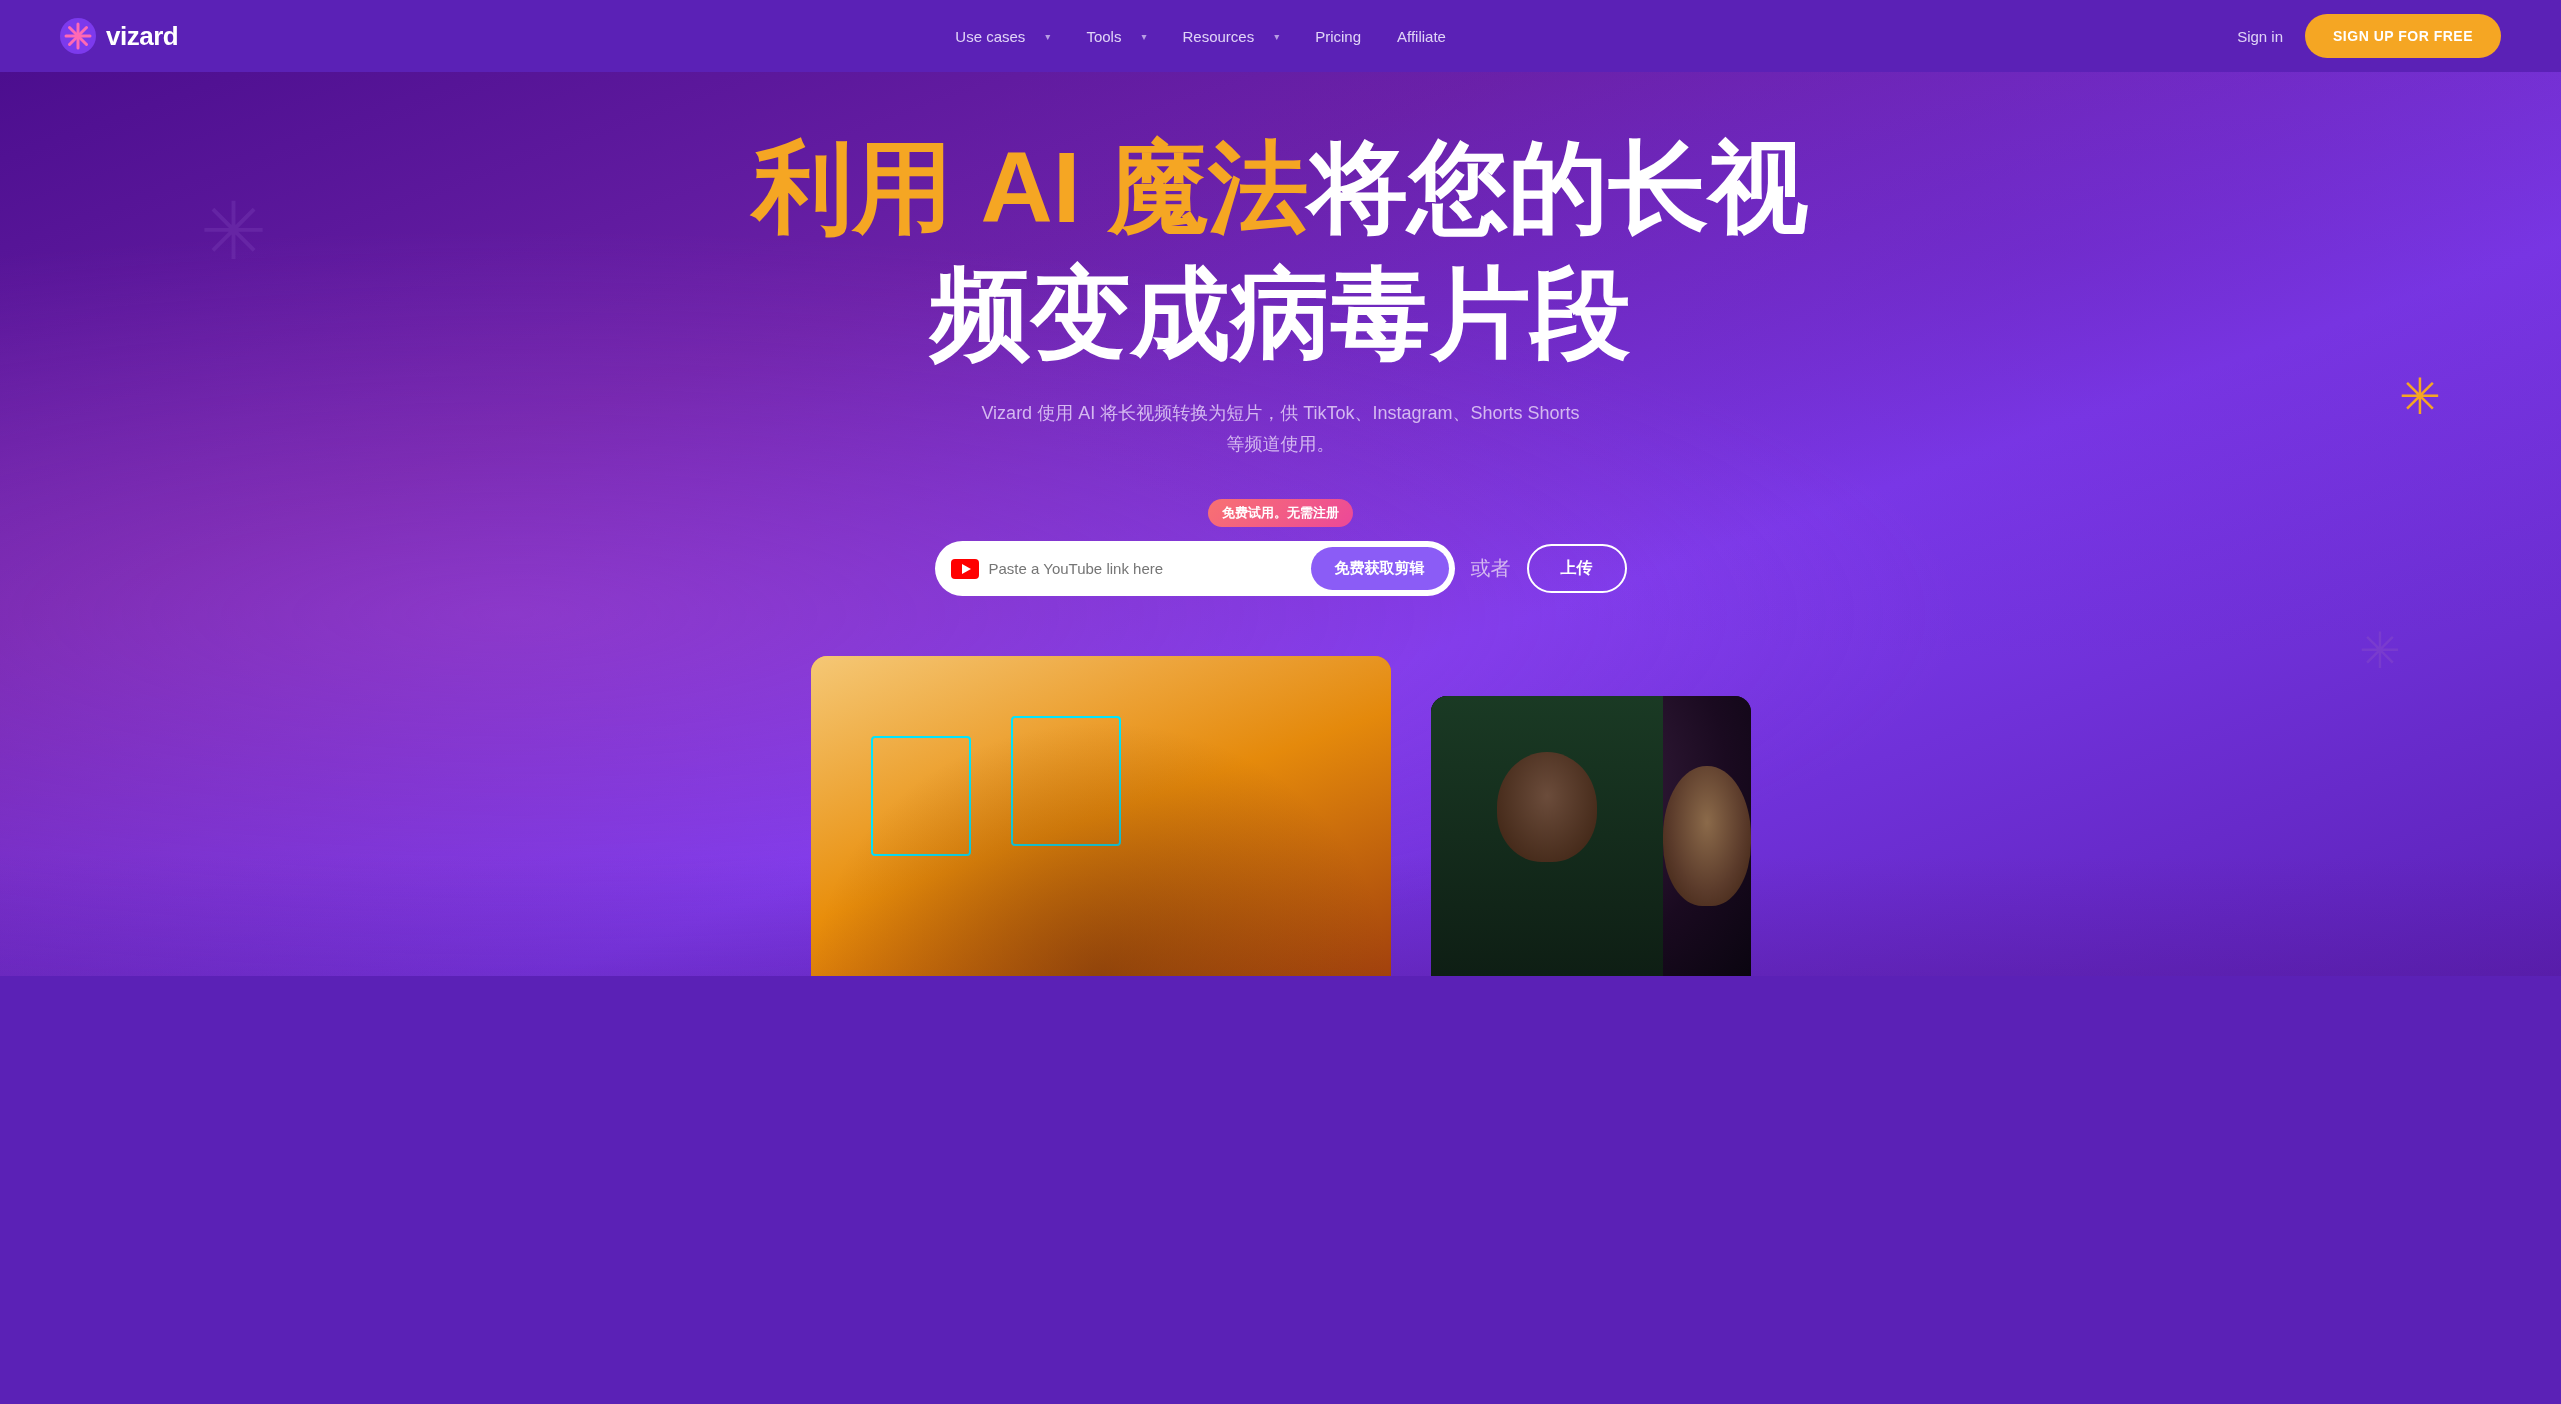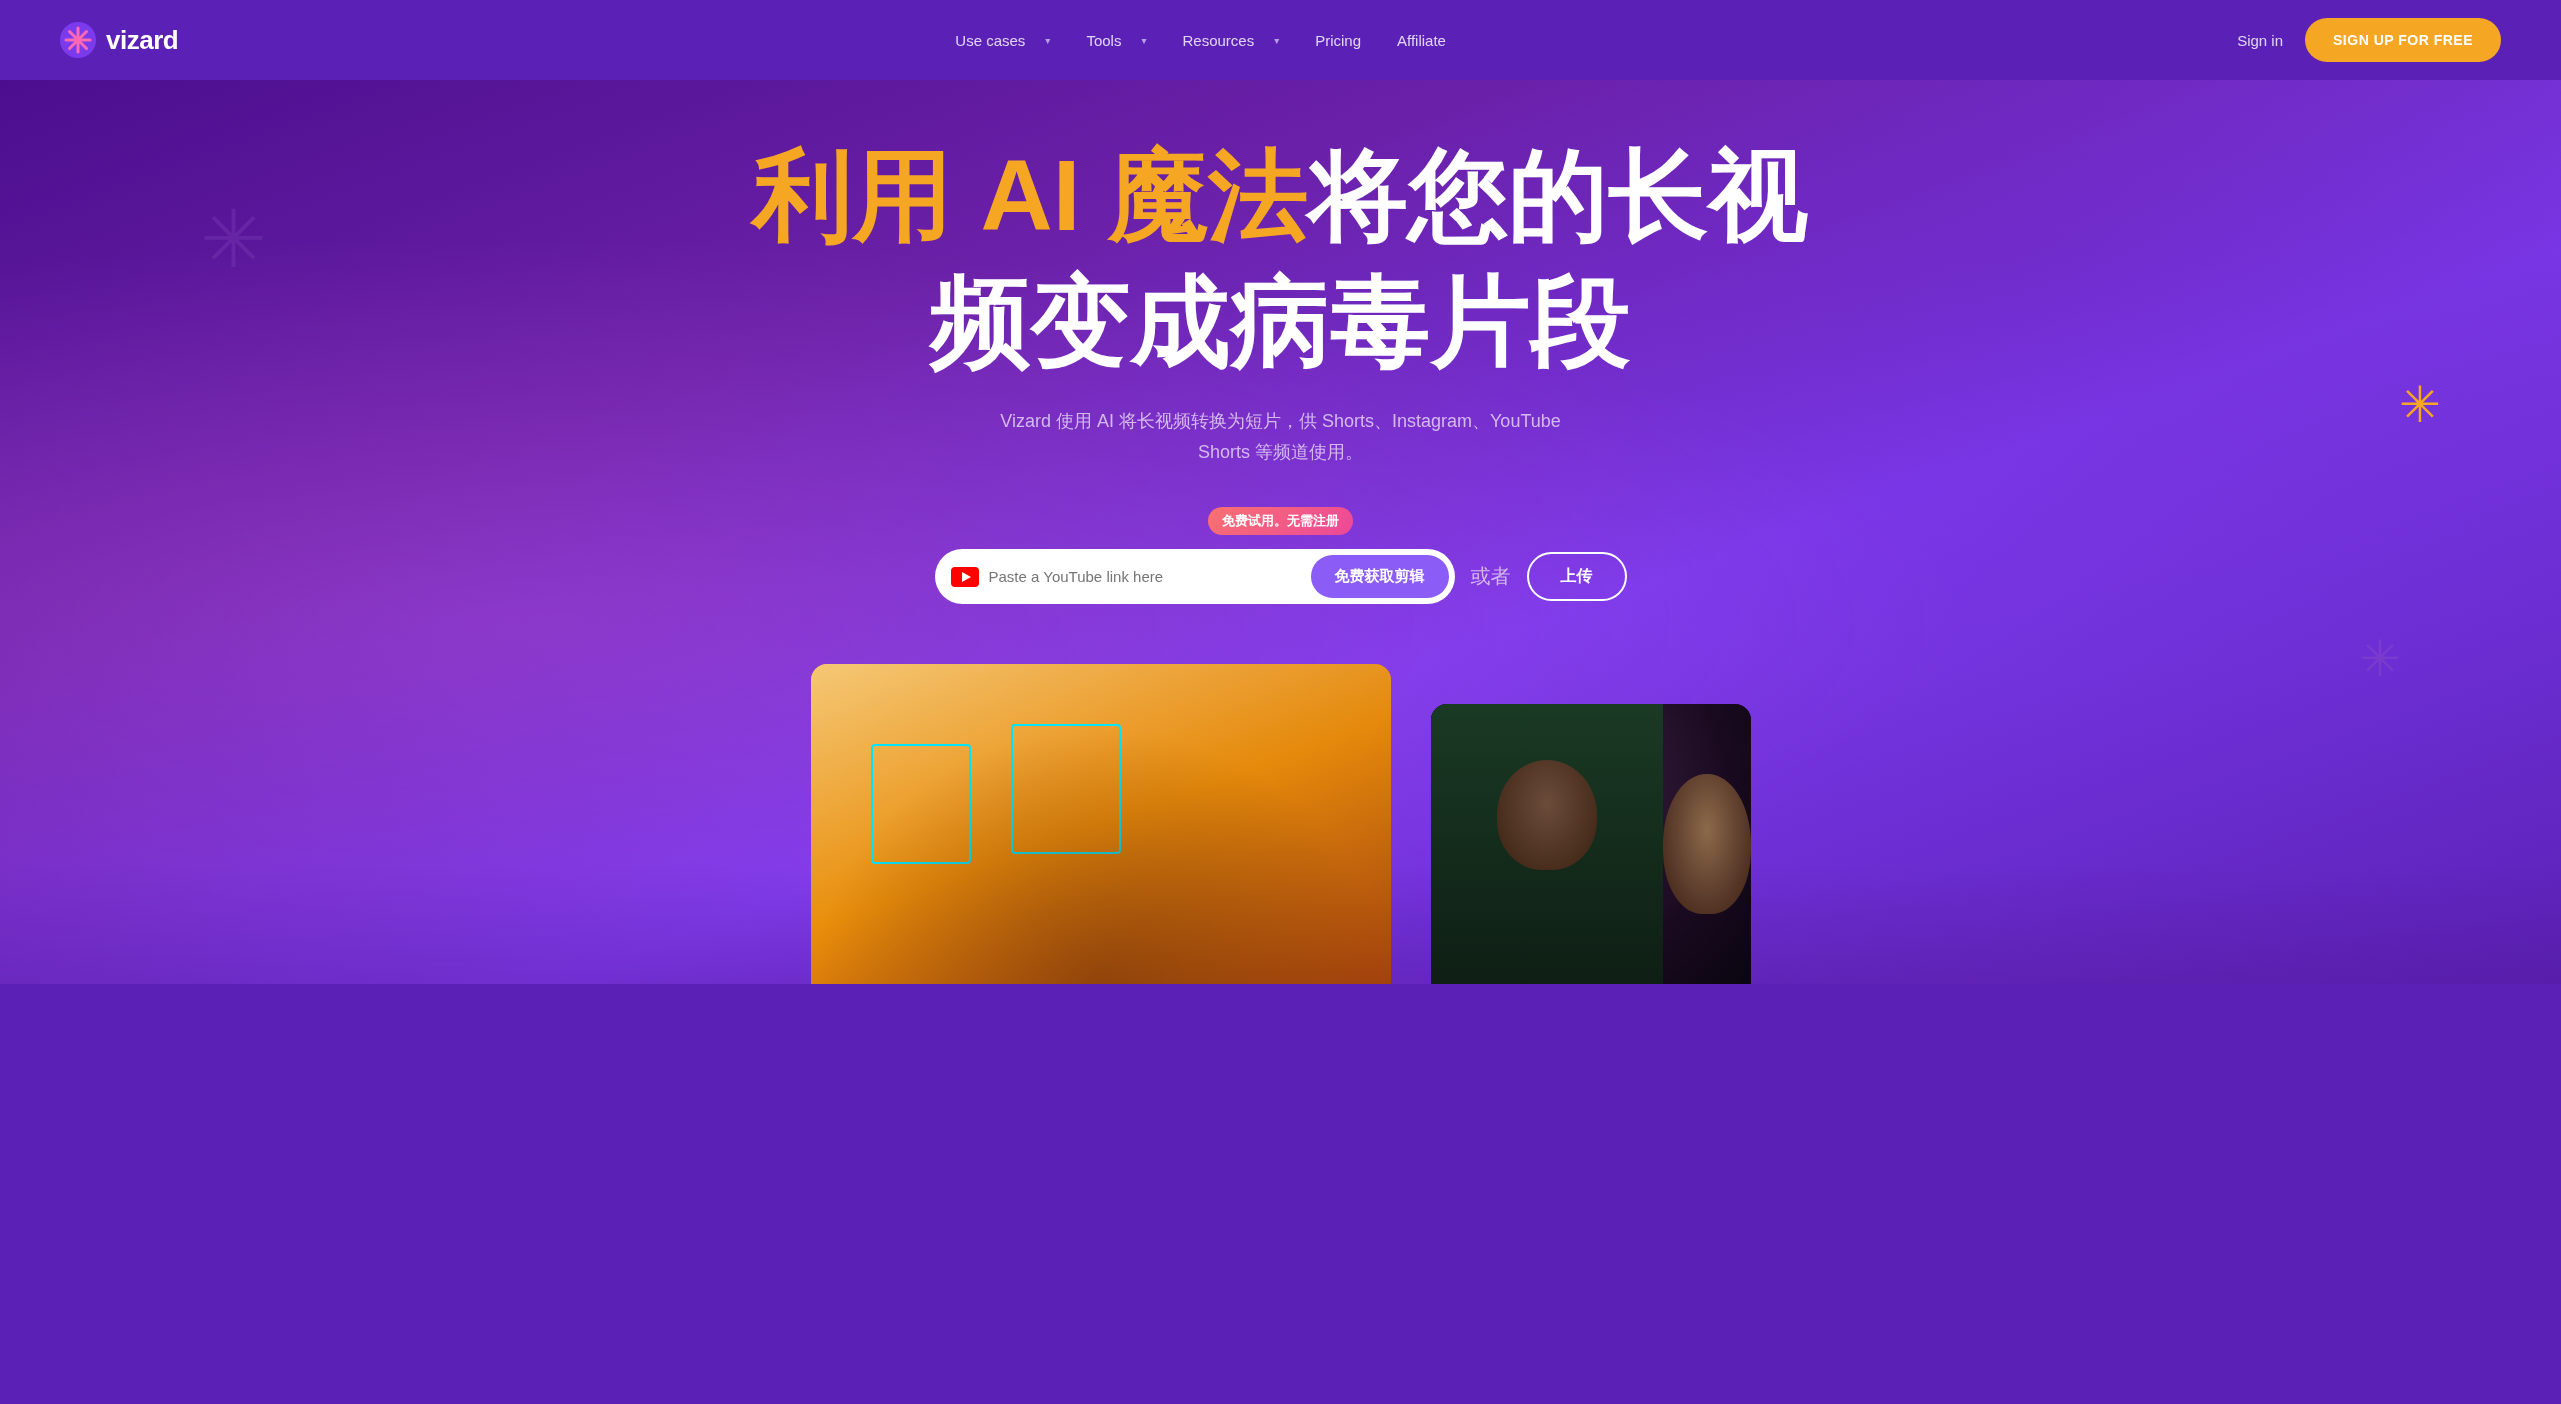--- a/index.html
+++ b/index.html
@@ -14,21 +14,21 @@
       overflow-x: hidden;
       min-height: 100vh;
     }
 
     
     .navbar {
       display: flex;
       align-items: center;
       justify-content: space-between;
       padding: 0 60px;
-      height: 80px;
+      height: 72px;
       position: relative;
       z-index: 10;
     }
 
     .logo-area {
       display: flex;
       align-items: center;
       gap: 10px;
       text-decoration: none;
     }
@@ -390,21 +390,21 @@
   <div class="deco-asterisk middle-right">✳</div>
   <div class="deco-asterisk bottom-right">✳</div>
 
   <h1 class="hero-title">
     <span style="display:block;">
       <span class="yellow">利用 AI 魔法</span><span class="white">将您的长视</span>
     </span>
     <span class="white" style="display:block;margin-top:16px;">频变成病毒片段</span>
   </h1>
 
-  <p class="hero-subtitle">Vizard 使用 AI 将长视频转换为短片，供 Shorts、Instagram、YouTube Shorts 等频道使用。</p>
+  <p class="hero-subtitle">Vizard 使用 AI 将长视频转换为短片，供 TikTok、Instagram、Shorts Shorts 等频道使用。</p>
 
   <div>
     <span class="free-trial-badge">免费试用。无需注册</span>
   </div>
 
   <div class="input-area">
     <div class="url-input-wrapper">
       <div class="yt-icon-wrapper">
 
         <svg class="yt-icon" viewBox="0 0 28 20" fill="none" xmlns="http://www.w3.org/2000/svg">

